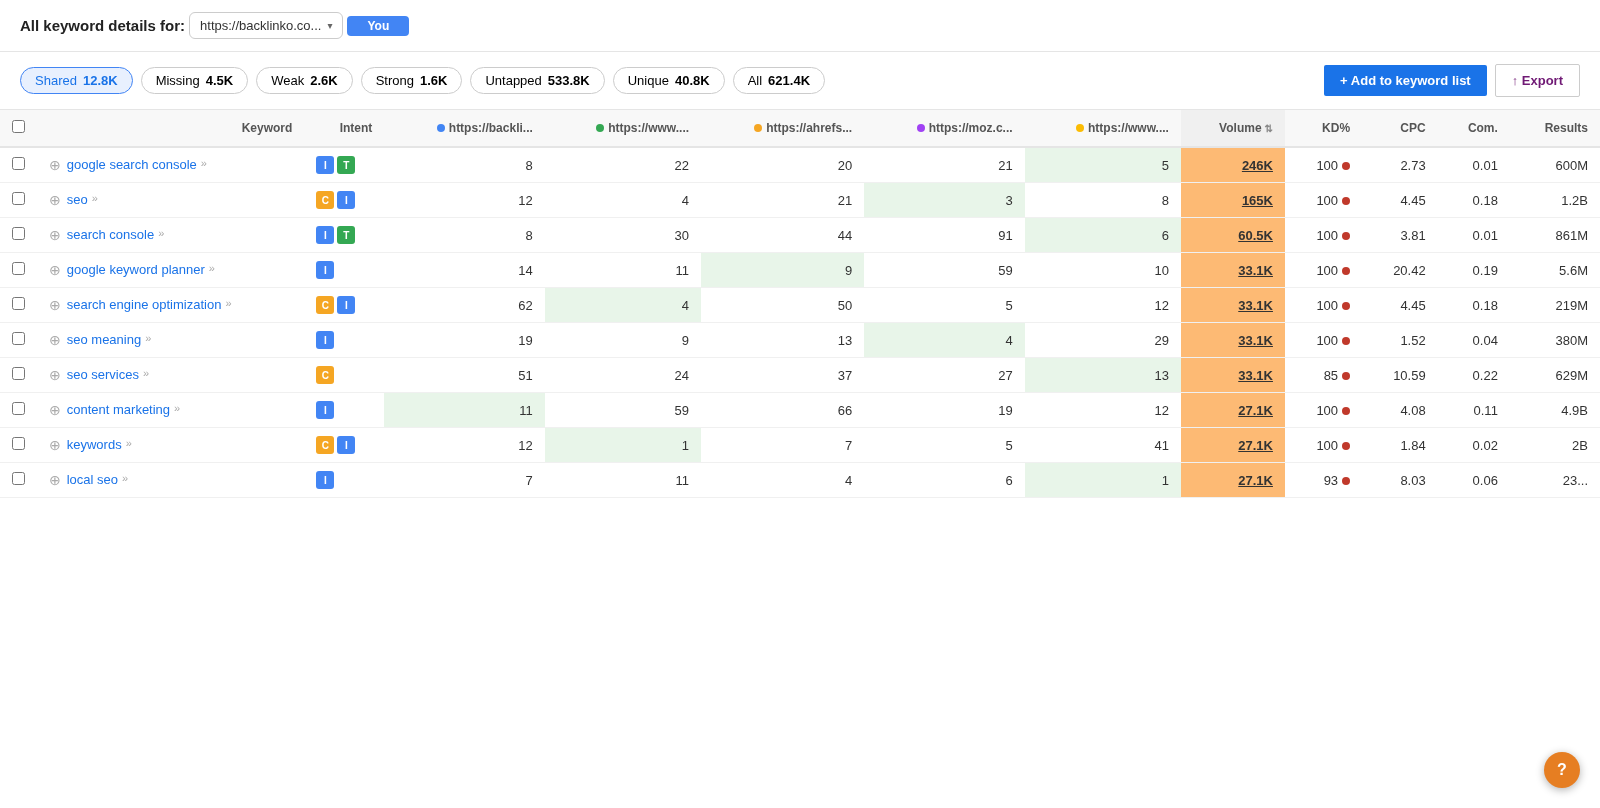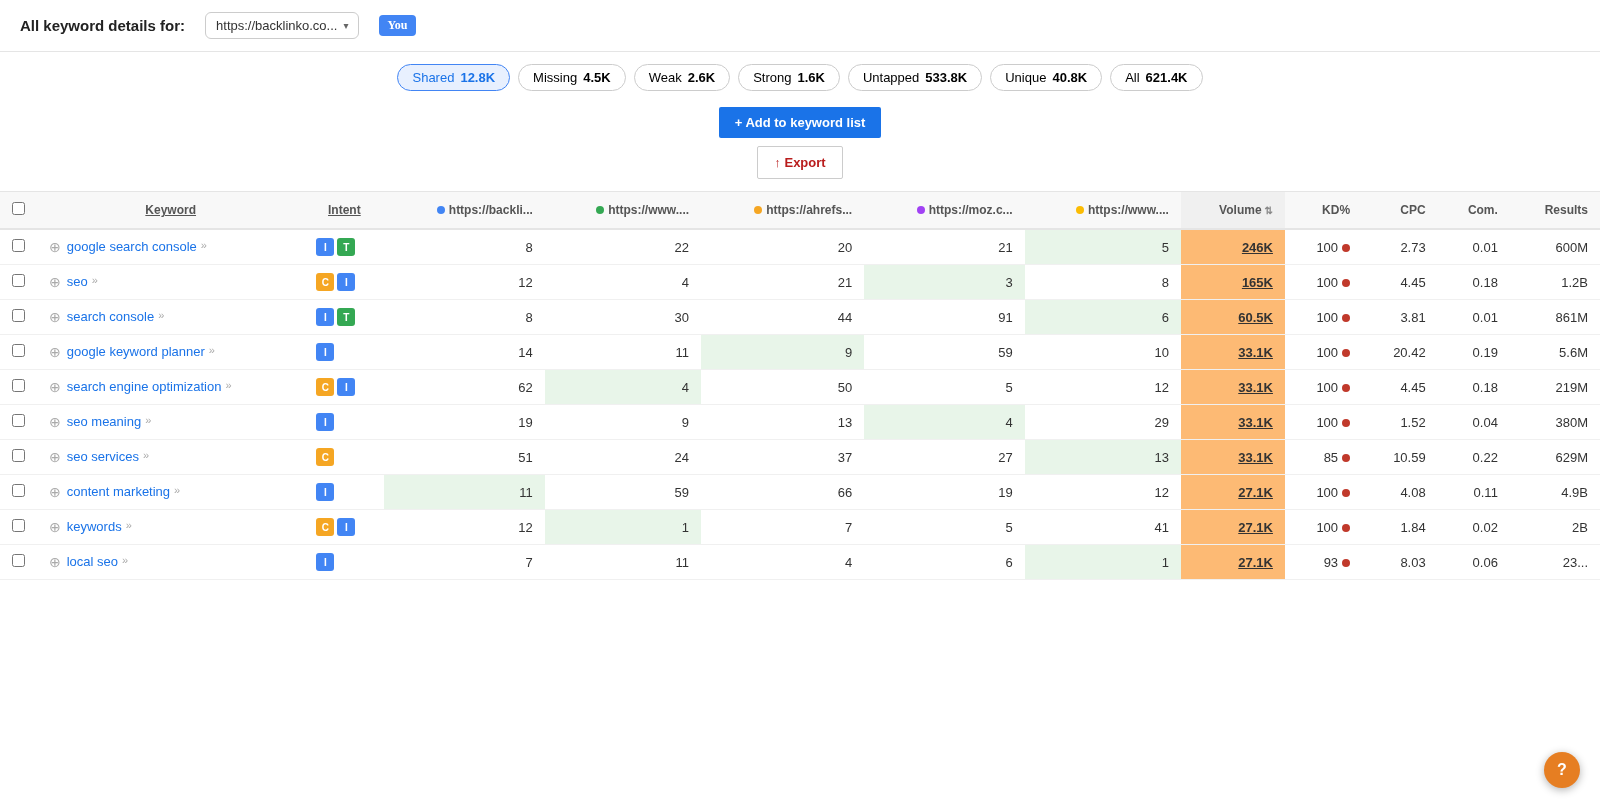--- a/index.html
+++ b/index.html
@@ -1,57 +1,57 @@
 <!DOCTYPE html>
 <html><head>
   <meta charset="utf-8">
   <style>
     * { box-sizing: border-box; margin: 0; padding: 0; }
     body { font-family: -apple-system, BlinkMacSystemFont, 'Segoe UI', sans-serif; font-size: 13px; background: #fff; color: #333; }
 
     .header-bar {
       display: flex; align-items: center; padding: 12px 20px; border-bottom: 1px solid #e5e5e5;
-      gap: 20px;
+      gap: 4px;
     }
     .header-label { font-size: 15px; font-weight: 600; color: #222; }
     .url-dropdown {
       display: flex; align-items: center; gap: 6px; border: 1px solid #ccc; border-radius: 6px;
       padding: 5px 10px; font-size: 13px; cursor: pointer; background: #fff;
     }
     .url-dropdown .chevron { color: #666; font-size: 10px; }
     .you-badge {
       background: #4285f4; color: #fff; font-size: 12px; font-weight: 600;
-      border-radius: 4px; padding: 3px 8px; font-family: Liberation Serif, serif;
+      border-radius: 4px; padding: 3px 20px;
     }
 
     .filter-bar {
-      display: flex; align-items: center; padding: 12px 20px; gap: 8px; border-bottom: 1px solid #e5e5e5; flex-direction: column;
+      display: flex; align-items: center; padding: 12px 20px; gap: 8px; border-bottom: 1px solid #e5e5e5;
     }
     .filter-btn {
       display: flex; align-items: center; gap: 6px; border: 1px solid #ccc; border-radius: 20px;
       padding: 5px 14px; font-size: 13px; cursor: pointer; background: #fff; white-space: nowrap;
     }
     .filter-btn.active { background: #e8f0fe; border-color: #4285f4; color: #1a73e8; }
     .filter-btn .count { font-weight: 600; }
     .filter-spacer { flex: 1; }
     .action-btn {
       display: flex; align-items: center; gap: 6px; border-radius: 2px;
       padding: 8px 16px; font-size: 13px; font-weight: 600; cursor: pointer;
     }
     .add-btn { background: #1a73e8; color: #fff; border: none; }
-    .export-btn { background: #fff; color: #b91c1c; border: 1px solid #ccc; }
+    .export-btn { background: #fff; color: #701a75; border: 1px solid #ccc; }
 
     .table-wrap { overflow: auto; }
     table { width: 100%; border-collapse: collapse; }
     thead tr { background: #f8f8f8; border-bottom: 2px solid #e5e5e5; }
     th {
       padding: 10px 12px; text-align: right; font-size: 12px; font-weight: 600;
       color: #555; white-space: nowrap; border-bottom: 1px solid #e5e5e5;
     }
-    th.left { text-align: center; text-decoration: underline; }
+    th.left { text-align: right; }
     th.sortable { cursor: pointer; }
     th.volume-col { background: #f0f0f0; }
     td { padding: 8px 12px; text-align: right; border-bottom: 1px solid #f0f0f0; font-size: 13px; }
     td.left { text-align: left; }
 
     .checkbox-col { width: 36px; text-align: center; }
     .keyword-col { min-width: 160px; max-width: 200px; text-align: left; }
     .intent-col { width: 80px; text-align: left; }
     .volume-col-td { background: #fdba74; font-weight: 600; text-decoration: underline; }
 

